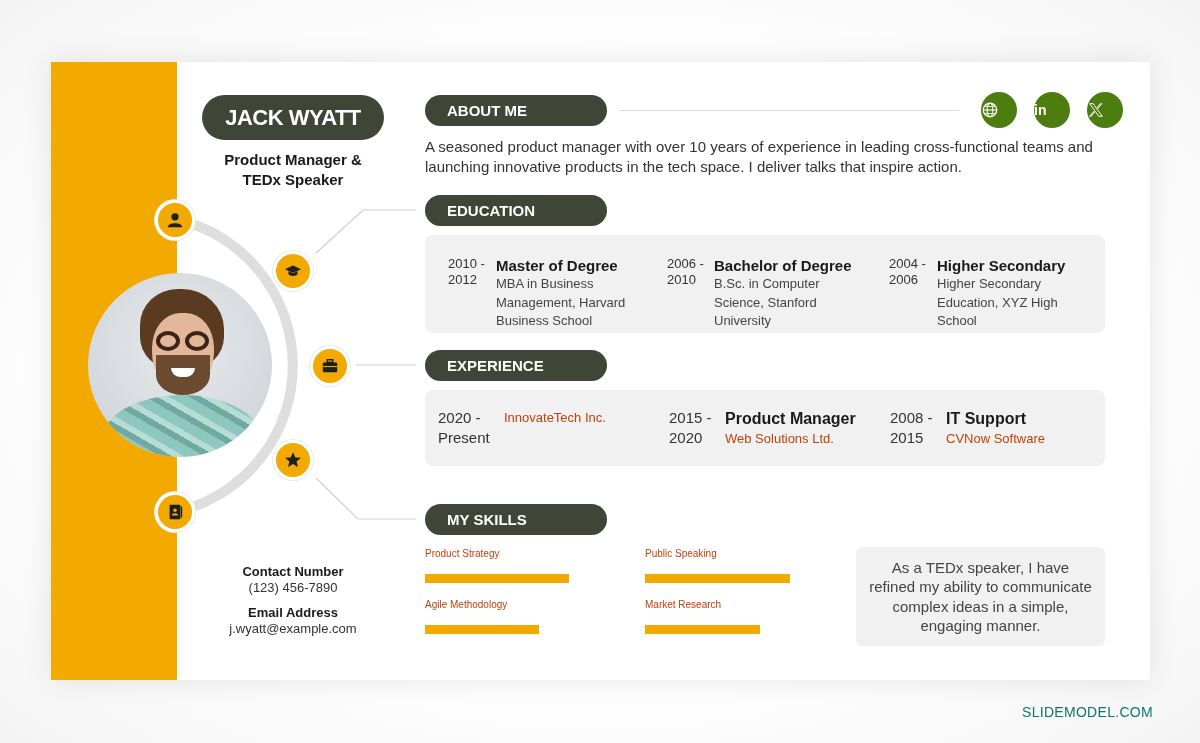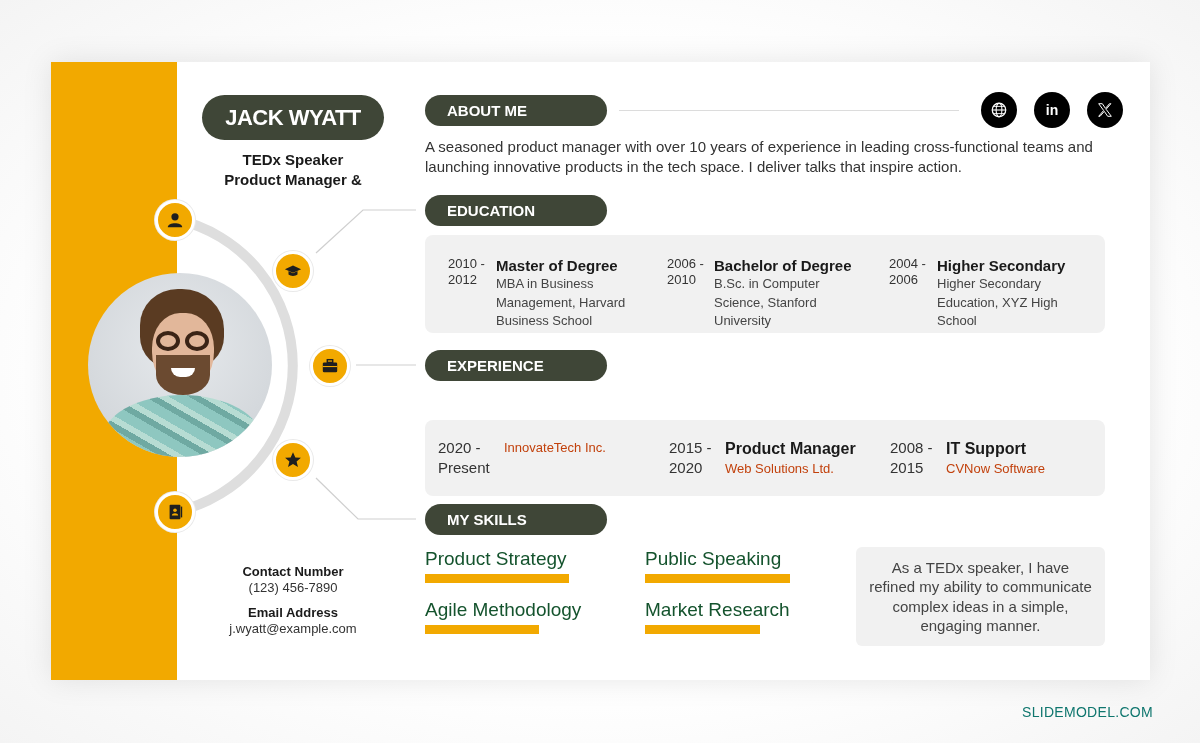--- a/index.html
+++ b/index.html
@@ -50,39 +50,39 @@
   .node svg { width:18px; height:18px; }
   .section-pill {
     position:absolute; left:374px; width:182px; height:31px;
     background:#3F4637; border-radius:16px; color:#fff;
     font-weight:bold; font-size:15px; padding-left:22px;
     display:flex; align-items:center;
   }
   .about-line { position:absolute; left:568px; top:48px; width:340px; height:1px; background:#dcdcdc; }
   .social {
     position:absolute; top:30px; width:36px; height:36px; border-radius:50%;
-    background:#000000; display:flex; align-items:center; justify-content:center; color:#fff;
+    background:#4d7c0f; display:flex; align-items:center; justify-content:flex-start; color:#fff;
   }
   .social svg { width:18px; height:18px; }
   .social .li { font-weight:bold; font-size:14px; color:#fff; }
   .about-text {
     position:absolute; left:374px; top:75px; width:680px;
     font-size:15px; line-height:20px; color:#333;
   }
   .panel {
     position:absolute; left:374px; width:680px; background:#f1f1f1; border-radius:8px;
   }
   .edu-item, .exp-item { position:absolute; display:flex; }
   .years { font-size:13px; line-height:16px; color:#333; white-space:pre-line; }
   .exp-item .years { font-size:15px; line-height:20px; }
   .edu-title { font-weight:bold; font-size:15px; line-height:19px; color:#1a1a1a; }
   .edu-sub { font-size:13px; line-height:18.5px; color:#444; }
   .exp-title { font-weight:bold; font-size:16px; line-height:21px; color:#1a1a1a; }
   .exp-sub { font-size:13px; line-height:20px; color:#c2410c; }
-  .skill-label { position:absolute; font-size:19px; color:#14532d; }
+  .skill-label { position:absolute; font-size:10px; color:#c2410c; }
   .skill-bar { position:absolute; height:9px; background:#F2A900; }
   .quote-box {
     position:absolute; left:805px; top:485px; width:249px; height:99px;
     background:#f1f1f1; border-radius:6px; text-align:center;
     font-size:15px; line-height:19.5px; color:#444;
     display:flex; align-items:center; justify-content:center; padding:0 12px;
   }
   .contact { position:absolute; left:142px; width:200px; text-align:center; }
   .contact .lbl { font-weight:bold; font-size:13px; color:#1a1a1a; line-height:16px; }
   .contact .val { font-size:13px; color:#333; line-height:16px; }
@@ -100,22 +100,22 @@
 
   <svg class="arc-layer" viewBox="0 0 1099 618">
     <path d="M 124 157 A 150 150 0 0 1 124 450" fill="none" stroke="#dedede" stroke-width="10"></path>
     <polyline points="265,191 312,148 365,148" fill="none" stroke="#cfcfcf" stroke-width="1.2"></polyline>
     <line x1="305" y1="303" x2="365" y2="303" stroke="#cfcfcf" stroke-width="1.2"></line>
     <polyline points="265,416 307,457 365,457" fill="none" stroke="#cfcfcf" stroke-width="1.2"></polyline>
   </svg>
 
   <div class="name-pill">JACK WYATT</div>
   <div class="role">
+    <div>Product Manager &amp;</div>
     <div>TEDx Speaker</div>
-    <div>Product Manager &amp;</div>
   </div>
 
   <div class="photo">
     <div class="shirt"></div>
     <div class="hair"></div>
     <div class="face"></div>
     <div class="beard"></div>
     <div class="smile"></div>
     <div class="glasses-l"></div>
     <div class="glasses-r"></div>
@@ -197,21 +197,21 @@
       <div class="years" style="width:48px;">2004 -
 2006</div>
       <div style="width:150px;">
         <div class="edu-title">Higher Secondary</div>
         <div class="edu-sub">Higher Secondary Education, XYZ High School</div>
       </div>
     </div>
   </div>
 
   <div class="section-pill" style="top:288px;">EXPERIENCE</div>
-  <div class="panel" style="top:328px; height:76px;margin-top:30px;">
+  <div class="panel" style="top:328px; height:76px;">
     <div class="exp-item" style="left:13px; top:18px;">
       <div class="years" style="width:66px;">2020 -
 Present</div>
       <div style="width:130px;">
         <div class="exp-sub">InnovateTech Inc.</div>
       </div>
     </div>
     <div class="exp-item" style="left:244px; top:18px;">
       <div class="years" style="width:56px;">2015 -
 2020</div>

